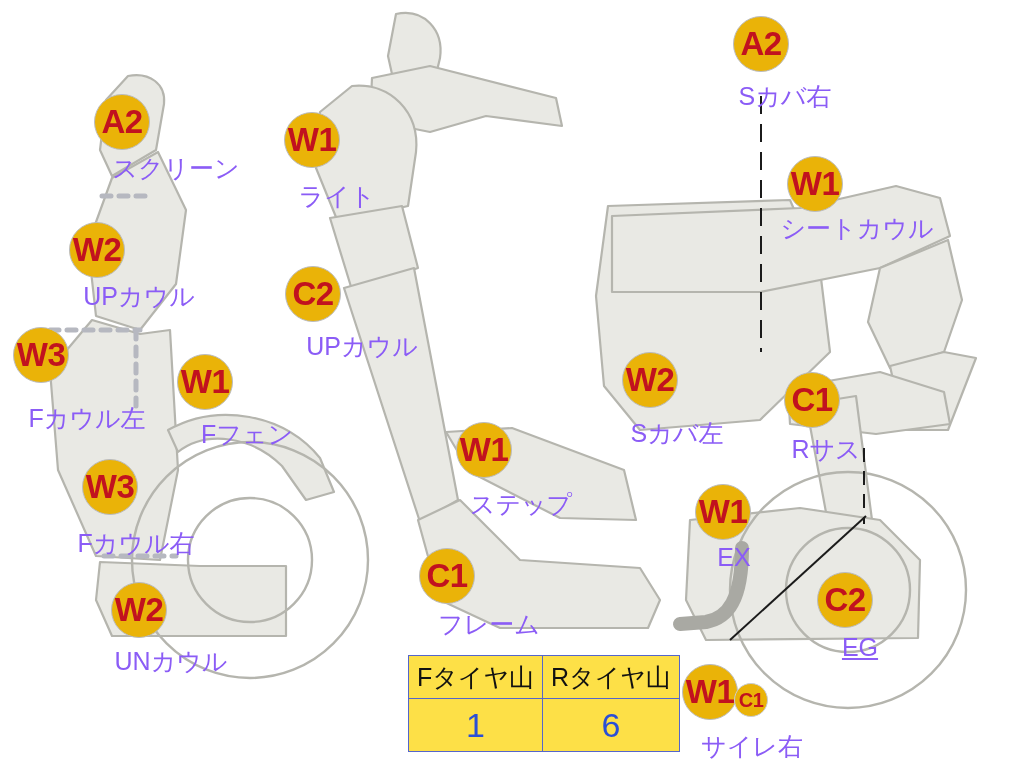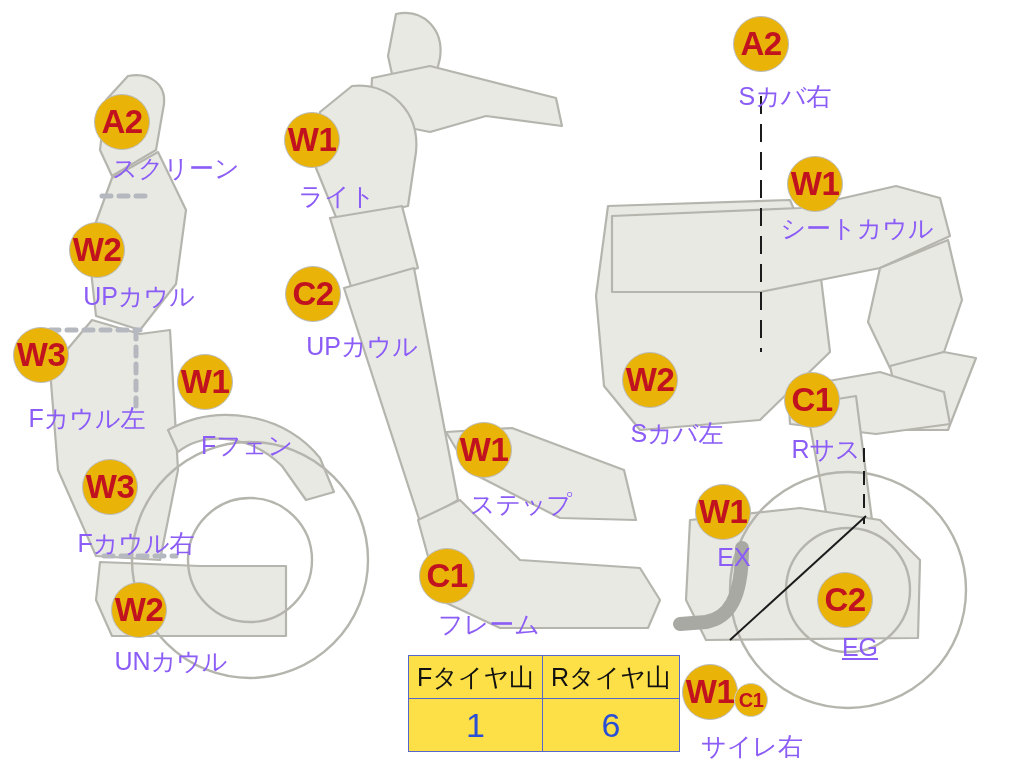--- a/index.html
+++ b/index.html
@@ -165,21 +165,21 @@
   <div class="caption" style="left:337px; top:180px;">ライト</div>
 
   <div class="marker" style="left:313px; top:294px;">
       <span>C2</span>
     </div>
   <div class="caption" style="left:362px; top:330px;">UPカウル</div>
 
   <div class="marker" style="left:205px; top:382px;">
       <span>W1</span>
     </div>
-  <div class="caption" style="left:247px; top:418px;margin-top:11px;">Fフェン</div>
+  <div class="caption" style="left:247px; top:418px;">Fフェン</div>
 
   <div class="marker" style="left:484px; top:450px;">
       <span>W1</span>
     </div>
   <div class="caption" style="left:521px; top:488px;">ステップ</div>
 
   <div class="marker" style="left:447px; top:576px;">
       <span>C1</span>
     </div>
   <div class="caption" style="left:489px; top:608px;">フレーム</div>

